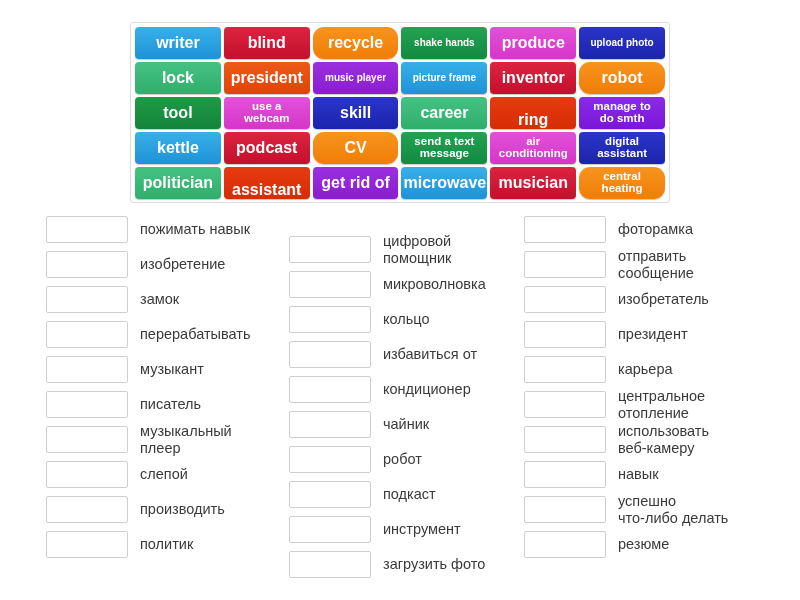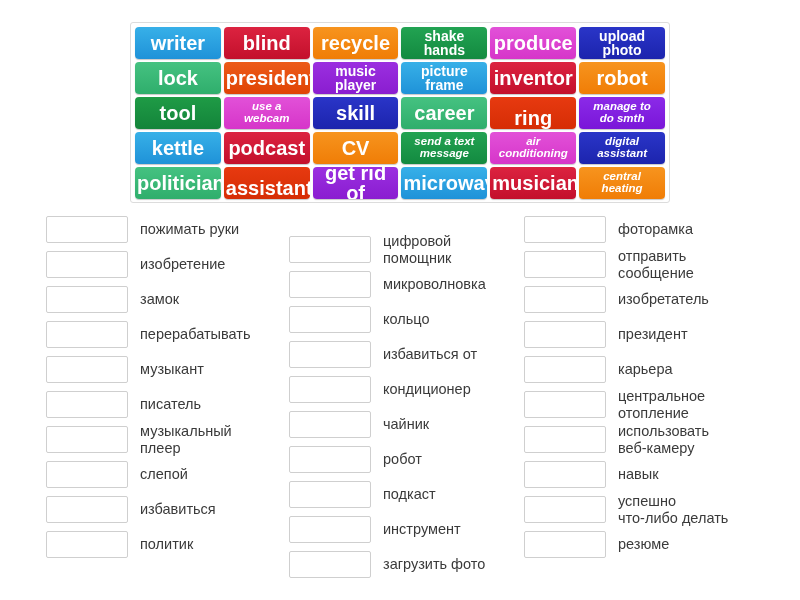--- a/index.html
+++ b/index.html
@@ -49,28 +49,28 @@
     box-sizing: border-box;
     padding: 1px 2px;
     box-shadow: 0 1px 1px rgba(0,0,0,0.22);
     overflow: hidden;
     cursor: pointer;
     user-select: none;
   }
   .tile span { display: block; width: 100%; }
 
   
-  .s-lg { font-size: 20px; }
-  .s-md { font-size: 14px; }
-  .s-sm { font-size: 11.5px; font-style: italic; }
+  .s-lg { font-size: 16px; }
+  .s-md { font-size: 10px; }
+  .s-sm { font-size: 11.5px; }
 
   
   .c-lightblue { background: linear-gradient(#37b0e8, #1f92d8); }
   .c-crimson   { background: linear-gradient(#dc2340, #c3102c); }
-  .c-orange    { background: linear-gradient(#f7941e, #f07d06); }
+  .c-orange    { background: linear-gradient(#f7941e, #f07d06); border-radius: 11px; }
   .c-green     { background: linear-gradient(#22a352, #138a40); }
   .c-magenta   { background: linear-gradient(#e251d8, #d635c9); }
   .c-blue      { background: linear-gradient(#2a35c8, #1c24ad); }
   .c-emerald   { background: linear-gradient(#45c281, #2fae6c); }
   .c-redorange { background: linear-gradient(#ec5a18, #e04405); }
   .c-purple    { background: linear-gradient(#9b2fe0, #8a1dd0); text-align: center; }
   .c-darkgreen { background: linear-gradient(#1f9b46, #13843a); }
   .c-violet    { background: linear-gradient(#8b2ae8, #7a16d8); }
   .c-scarlet   { background: linear-gradient(#e73a10, #d62d05); align-items: flex-end; }
 
@@ -216,21 +216,21 @@
       <div class="tile c-orange s-sm">
         <span>central<br>heating</span>
       </div>
     </div>
   </div>
 
 <div id="answer-area">
     <div class="answer-column col-1">
       <div class="answer-row">
         <div class="drop-box"></div>
-        <div class="answer-label">пожимать руки</div>
+        <div class="answer-label">пожимать навык</div>
       </div>
       <div class="answer-row">
         <div class="drop-box"></div>
         <div class="answer-label">изобретение</div>
       </div>
       <div class="answer-row">
         <div class="drop-box"></div>
         <div class="answer-label">замок</div>
       </div>
       <div class="answer-row">
@@ -248,21 +248,21 @@
       <div class="answer-row">
         <div class="drop-box"></div>
         <div class="answer-label">музыкальный<br>плеер</div>
       </div>
       <div class="answer-row">
         <div class="drop-box"></div>
         <div class="answer-label">слепой</div>
       </div>
       <div class="answer-row">
         <div class="drop-box"></div>
-        <div class="answer-label">избавиться</div>
+        <div class="answer-label">производить</div>
       </div>
       <div class="answer-row">
         <div class="drop-box"></div>
         <div class="answer-label">политик</div>
       </div>
     </div>
     <div class="answer-column col-2">
       <div class="answer-row">
         <div class="drop-box"></div>
         <div class="answer-label">цифровой<br>помощник</div>

